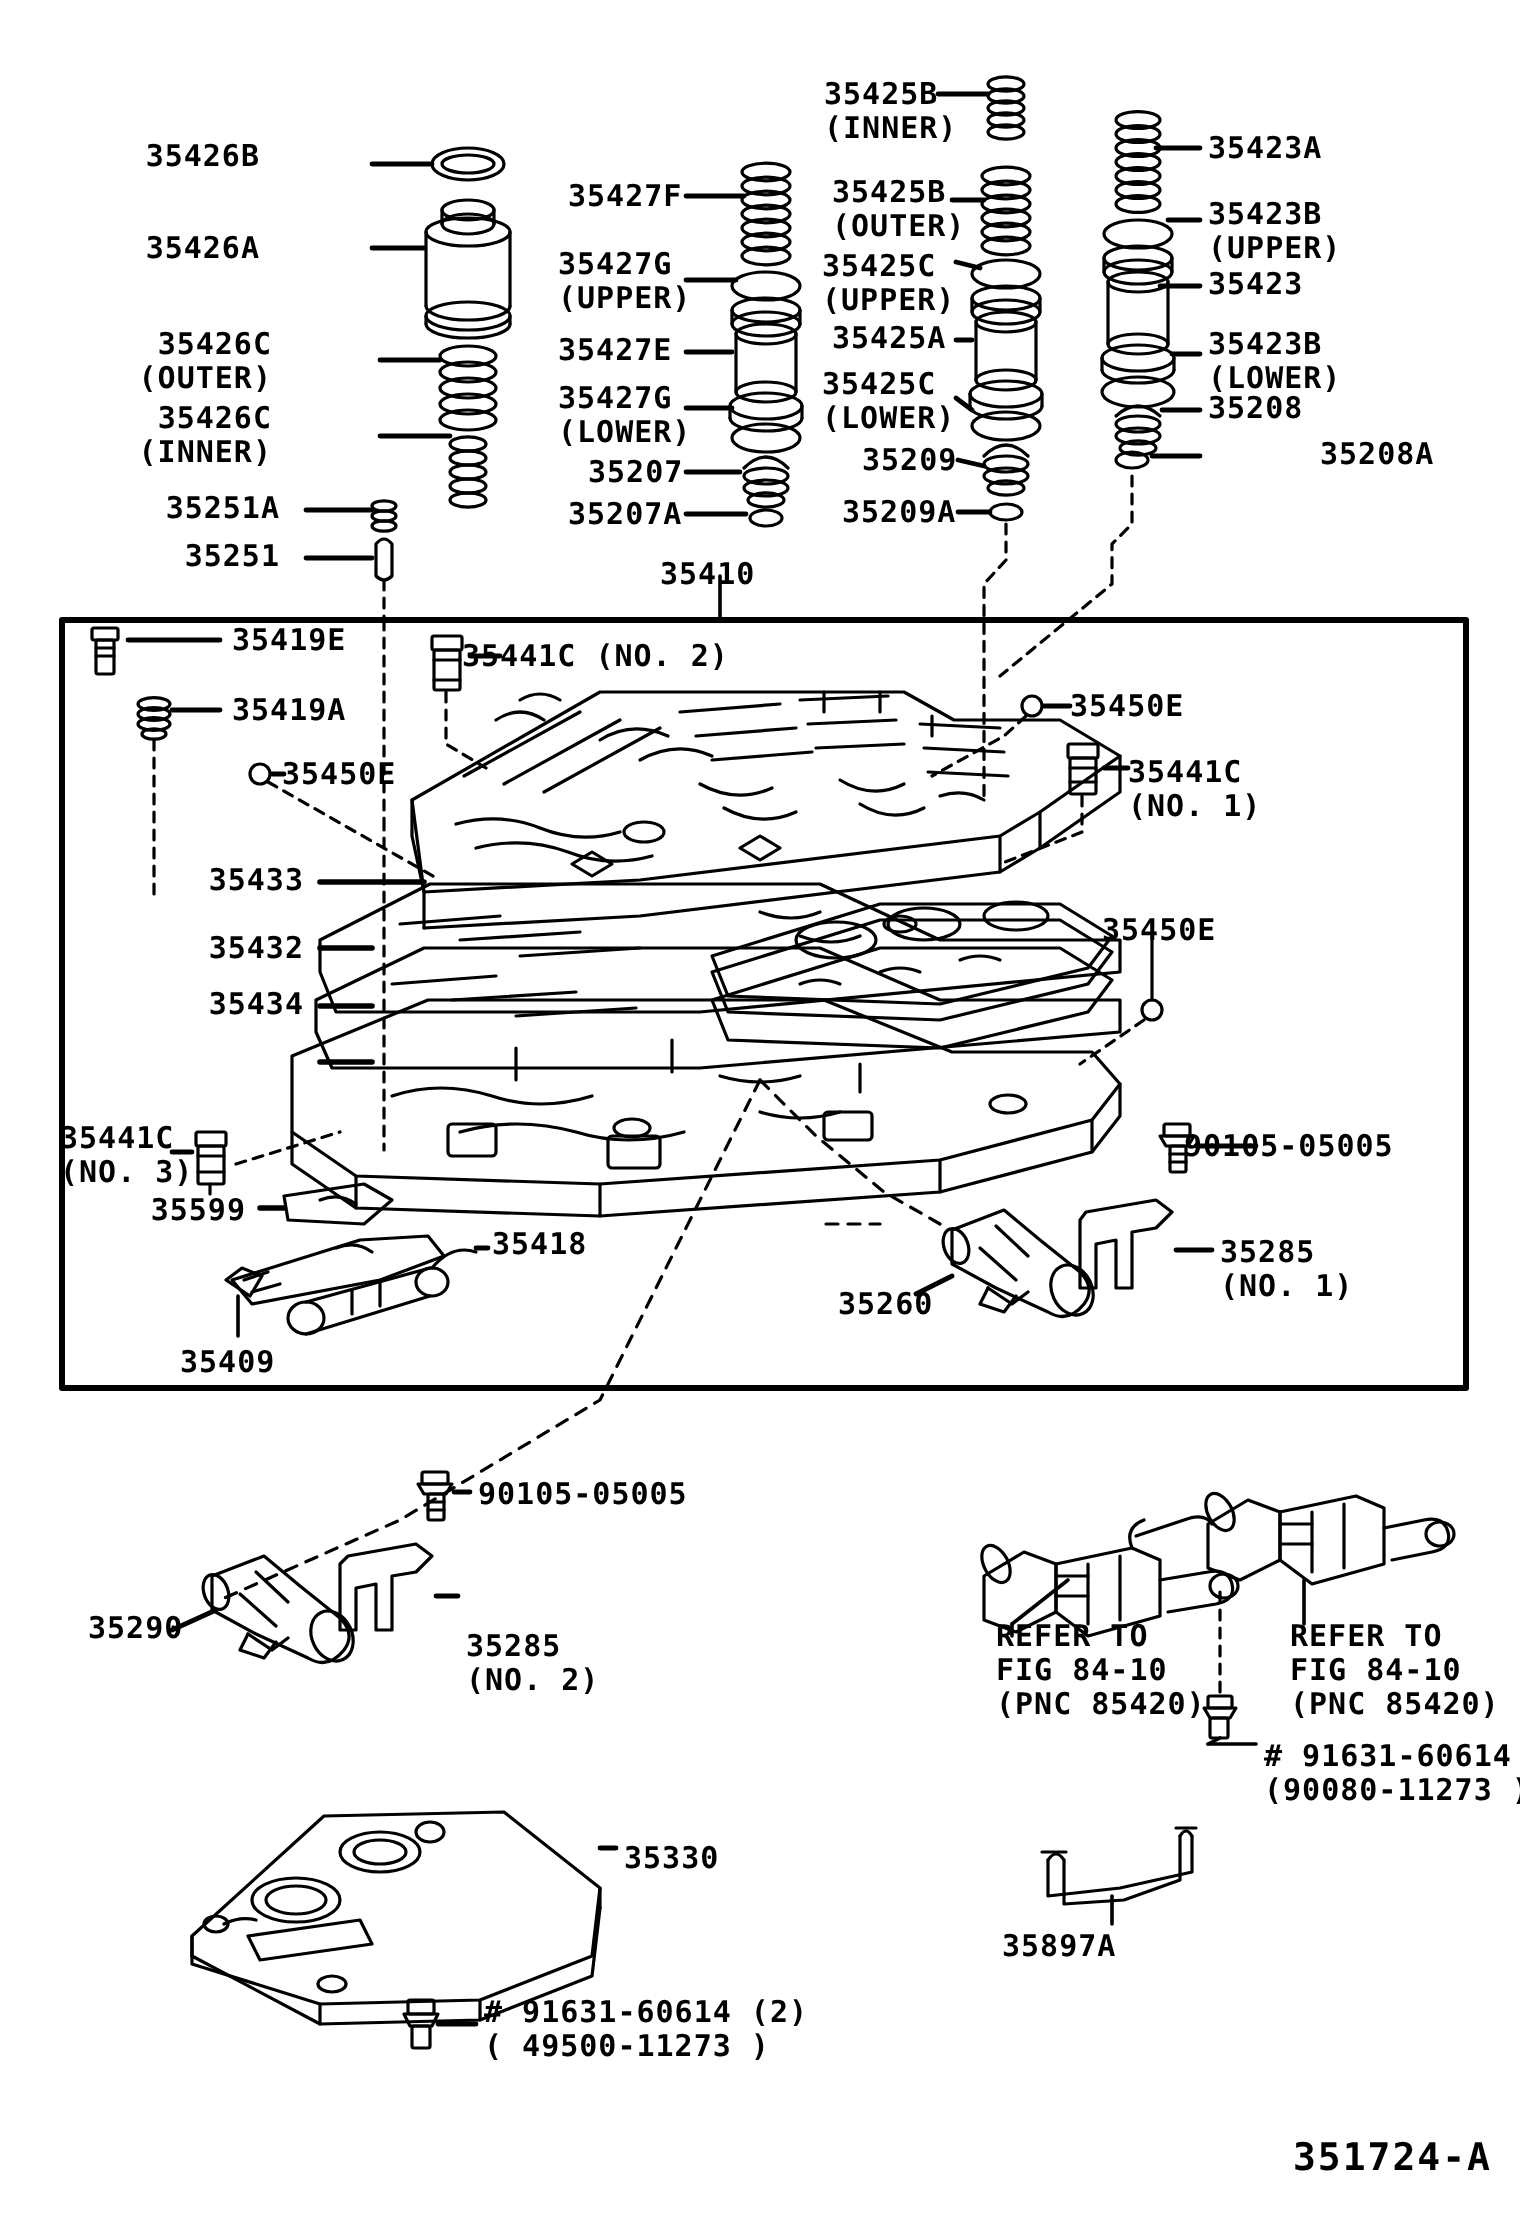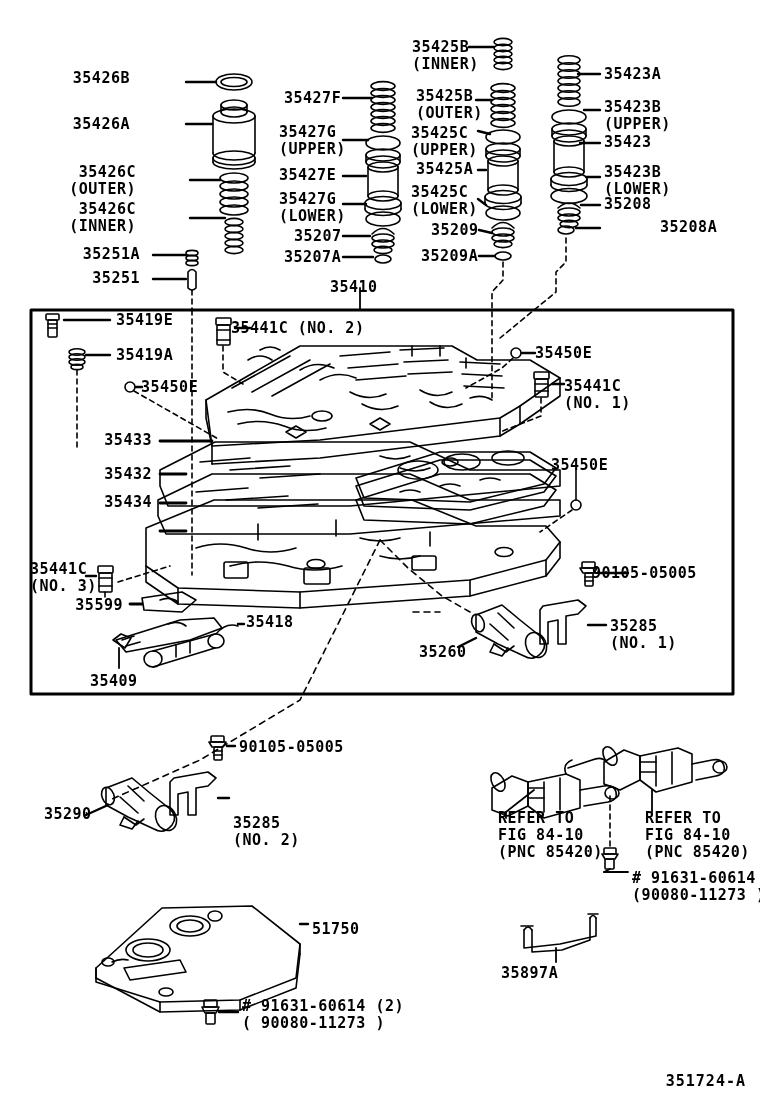--- a/index.html
+++ b/index.html
@@ -5,21 +5,21 @@
   html,body{margin:0;padding:0;background:#fff;}
   body{width:760px;height:1112px;position:relative;overflow:hidden;
        font-family:"DejaVu Sans Mono","Liberation Mono",monospace;color:#000;}
   #sheet{position:absolute;left:0;top:0;width:760px;height:1112px;}
   svg.art{position:absolute;left:0;top:0;width:760px;height:1112px;
           overflow:visible;pointer-events:none;}
   .lbl{position:absolute;font-size:15px;font-weight:700;letter-spacing:0.5px;
        white-space:pre;line-height:17px;font-family:"DejaVu Sans Mono","Liberation Mono",monospace;}
   .lbl.r{text-align:right;}
   .lbl span{display:block;}
-  .code{position:absolute;font-size:15px;font-weight:700;letter-spacing:1px;}
+  .code{position:absolute;font-size:19px;font-weight:700;letter-spacing:1px;}
 </style>
 </head>
 <body>
 
 <div id="sheet">
 
   <svg class="art" viewBox="0 0 760 1112">
     <defs>
       <g id="coilspring"></g>
     </defs>
@@ -557,20 +557,20 @@
   <div class="lbl" style="left:419px;top:644px;"><span>35260</span></div>
 
   <div class="lbl" style="left:239px;top:739px;"><span>90105-05005</span></div>
   <div class="lbl" style="left:233px;top:815px;"><span>35285</span><span>(NO. 2)</span></div>
   <div class="lbl" style="left:44px;top:806px;"><span>35290</span></div>
 
   <div class="lbl" style="left:498px;top:810px;"><span>REFER TO</span><span>FIG 84-10</span><span>(PNC 85420)</span></div>
   <div class="lbl" style="left:645px;top:810px;"><span>REFER TO</span><span>FIG 84-10</span><span>(PNC 85420)</span></div>
   <div class="lbl" style="left:632px;top:870px;"><span># 91631-60614</span><span>(90080-11273 )</span></div>
 
-  <div class="lbl" style="left:312px;top:921px;"><span>51750</span></div>
-  <div class="lbl" style="left:242px;top:998px;"><span># 91631-60614 (2)</span><span>( 90080-11273 )</span></div>
+  <div class="lbl" style="left:312px;top:921px;"><span>35330</span></div>
+  <div class="lbl" style="left:242px;top:998px;"><span># 91631-60614 (2)</span><span>( 49500-11273 )</span></div>
 
   <div class="lbl" style="left:501px;top:965px;"><span>35897A</span></div>
 
   <div class="code" style="right:14px;bottom:22px;">351724-A</div>
 
 </div>
 
 </body></html>

